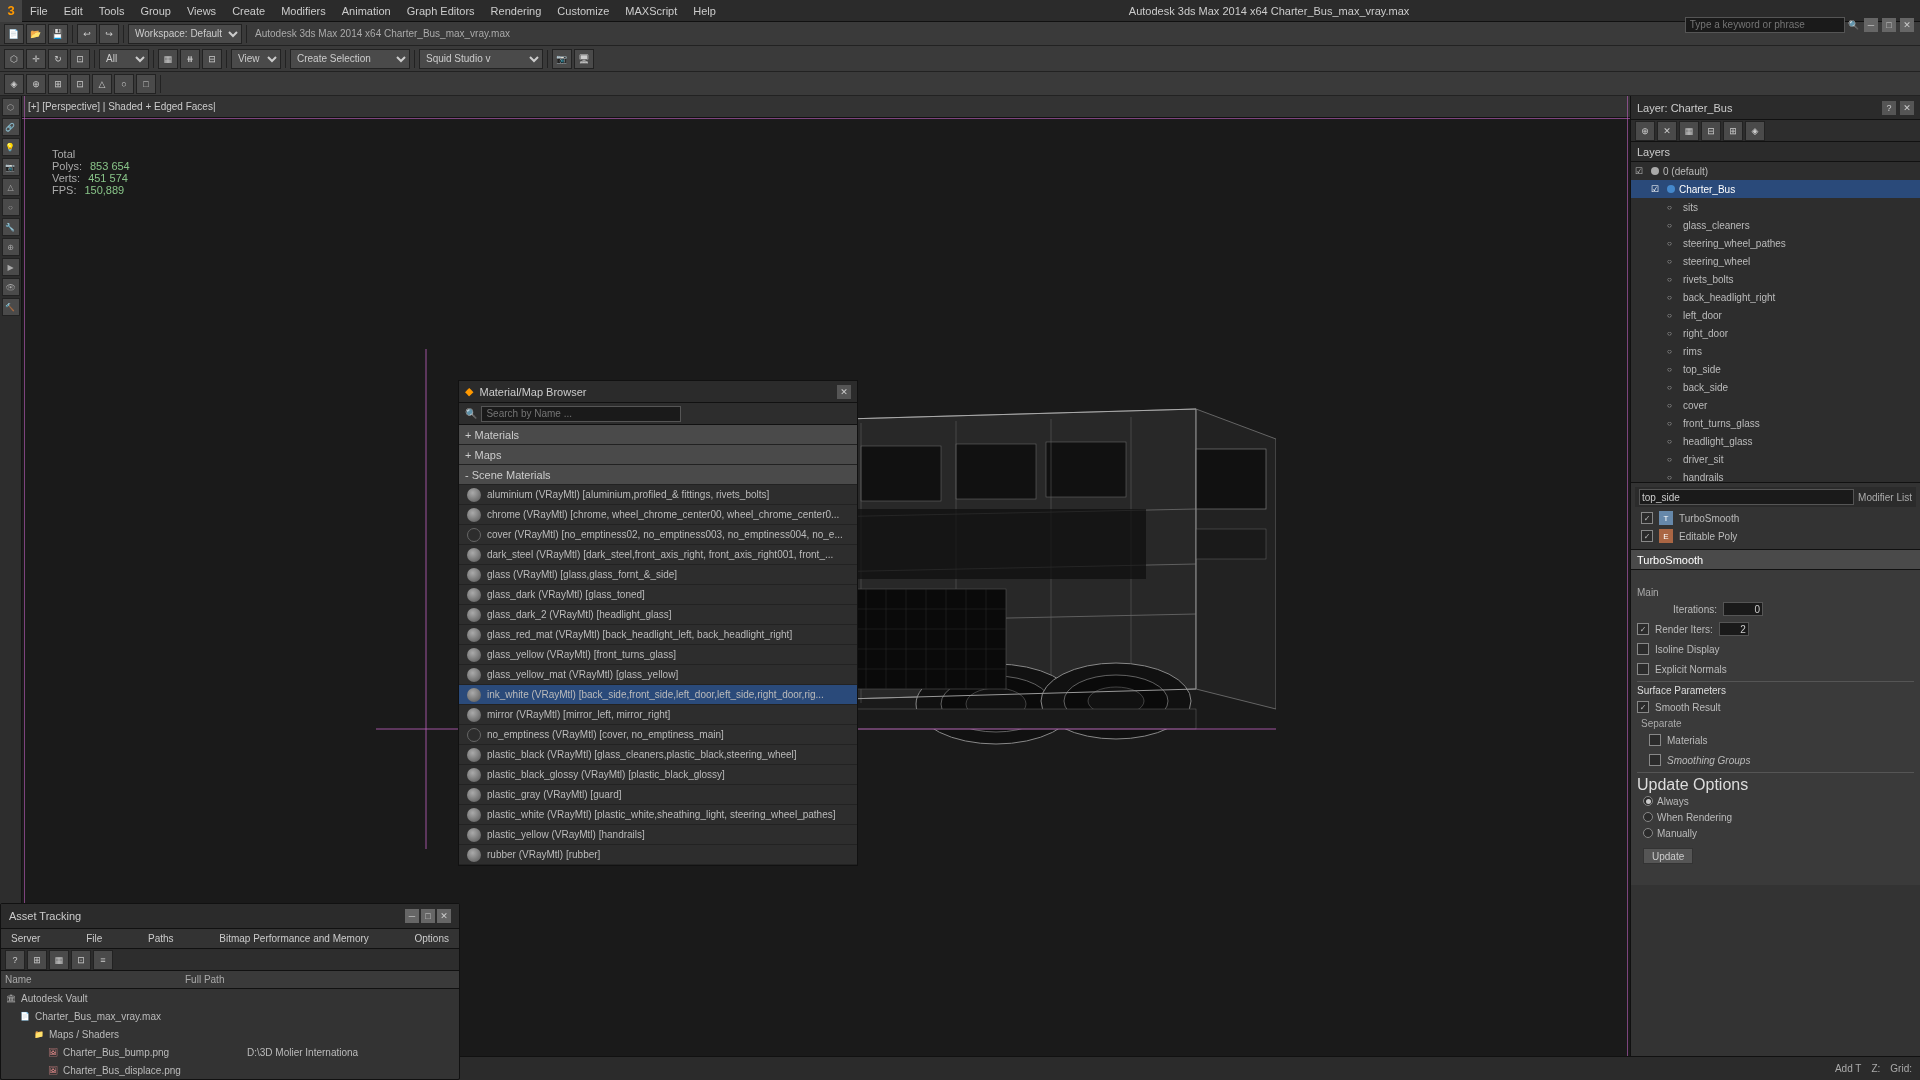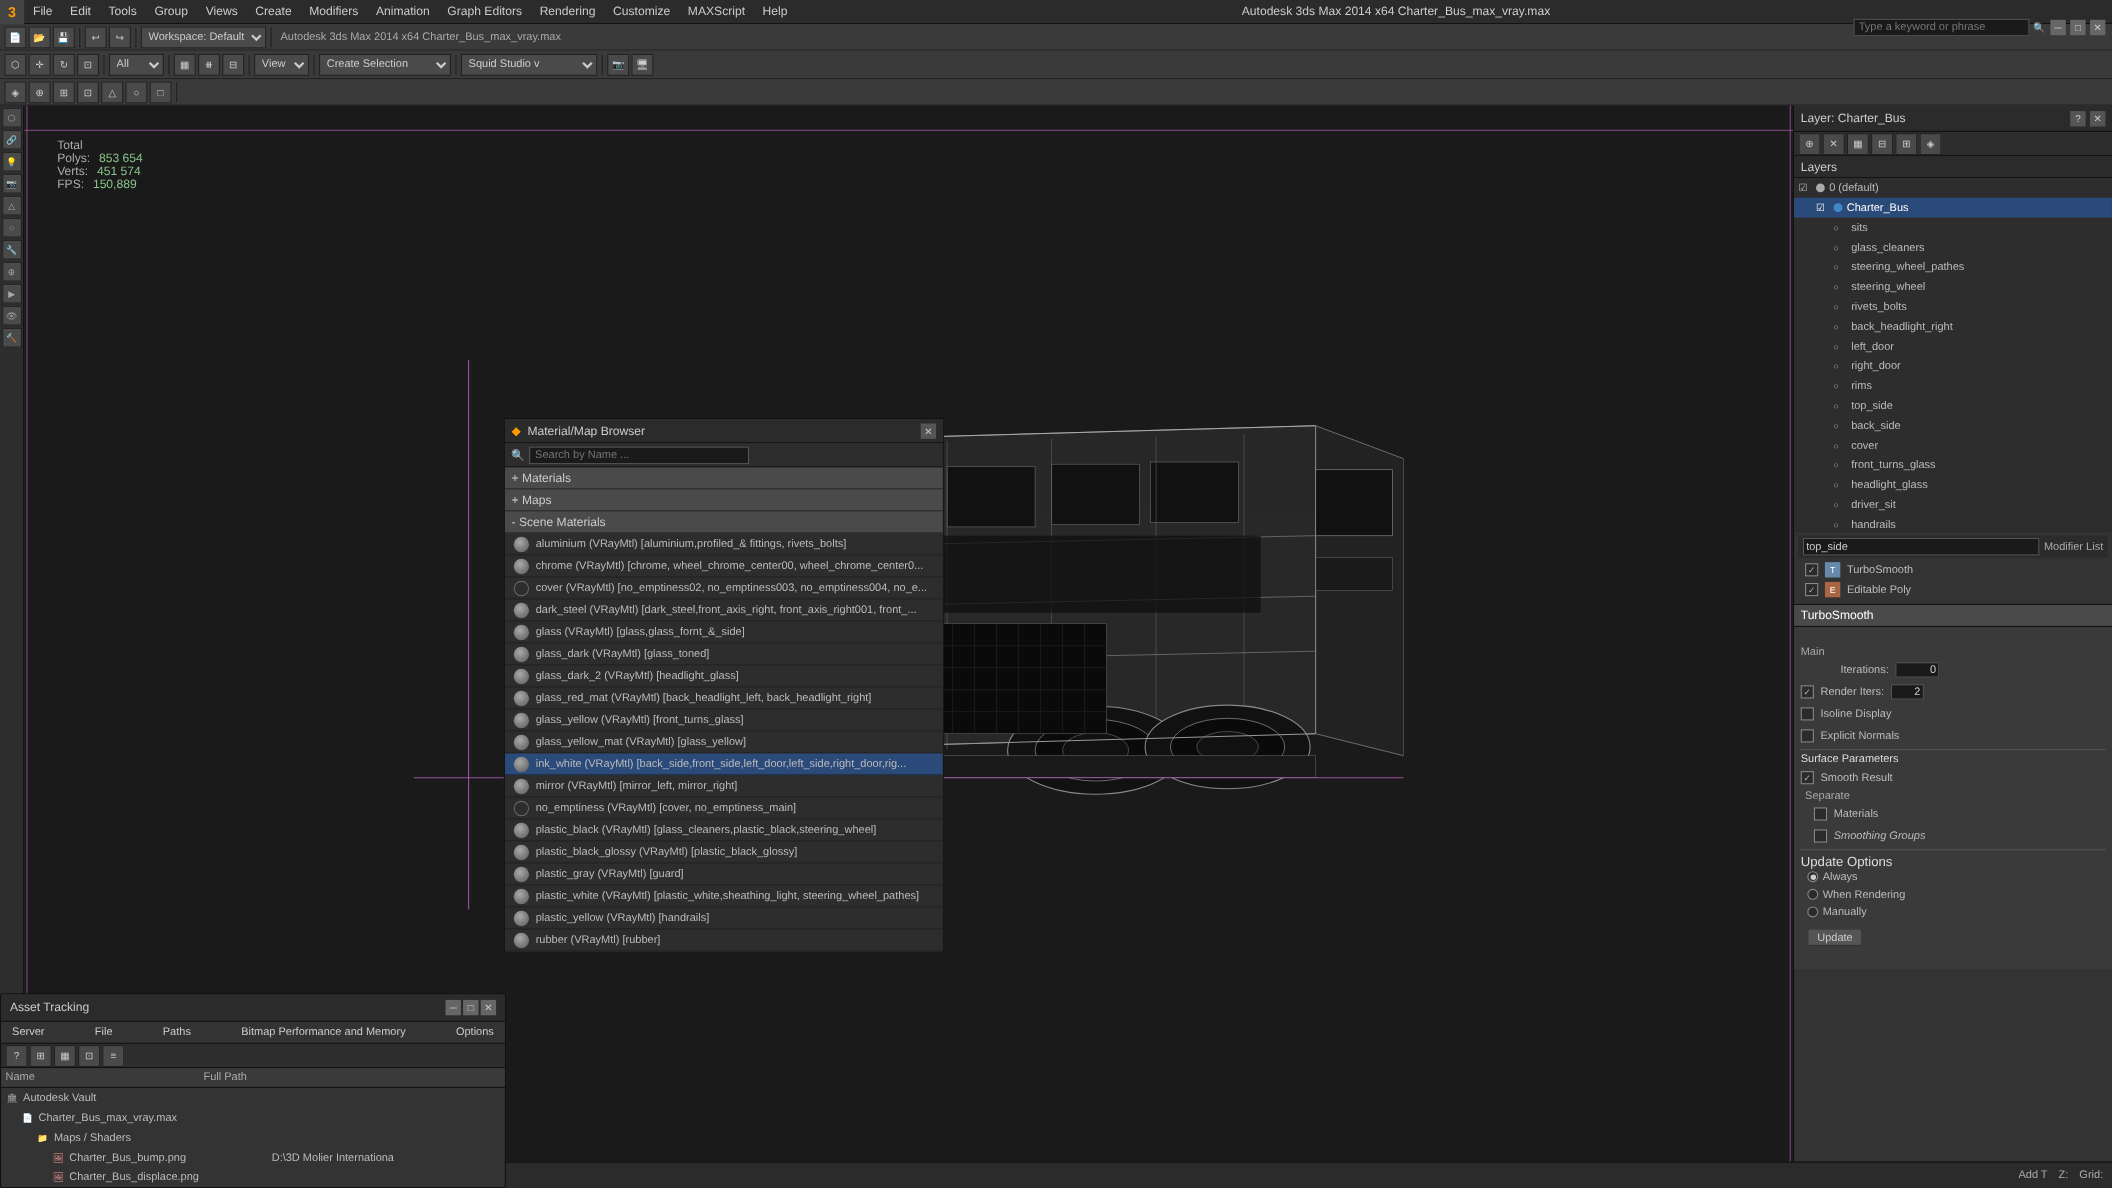--- a/index.html
+++ b/index.html
@@ -246,20 +246,23 @@
     <div class="sidebar-btn">🔨</div>
   </div>
 
   <div id="viewport-area">
 
     <div class="grid-line-h" style="top: 22px;"></div>
     <div class="grid-line-h" style="bottom: 2px;"></div>
     <div class="grid-line-v" style="left: 2px;"></div>
     <div class="grid-line-v" style="right: 2px;"></div>
 
+    <div id="viewport-header">
+      <span>[+] [Perspective] | Shaded + Edged Faces|</span>
+    </div>
     <div id="viewport-canvas">
 
       <div id="stats-overlay">
         <div class="stat-row">
           <span style="color:#aaa;">Total</span>
         </div>
         <div class="stat-row">
           <span class="stat-label">Polys:</span>
           <span class="stat-value">853 654</span>
         </div>
@@ -497,21 +500,21 @@
         <div style="font-size:10px;color:#aaa;margin-left:4px;margin-bottom:2px;">Separate</div>
         <div class="ts-row" style="margin-left:12px;">
           <div class="ts-checkbox"></div>
           <span>Materials</span>
         </div>
         <div class="ts-row" style="margin-left:12px;font-style:italic;">
           <div class="ts-checkbox"></div>
           <span>Smoothing Groups</span>
         </div>
         <div class="ts-divider"></div>
-        <div style="font-size:12px;color:#ddd;margin-bottom:2px;">Update Options</div>
+        <div style="font-size:16px;color:#ddd;margin-bottom:2px;">Update Options</div>
         <div class="radio-row">
           <div class="radio-btn selected"></div>
           <span>Always</span>
         </div>
         <div class="radio-row">
           <div class="radio-btn"></div>
           <span>When Rendering</span>
         </div>
         <div class="radio-row">
           <div class="radio-btn"></div>

